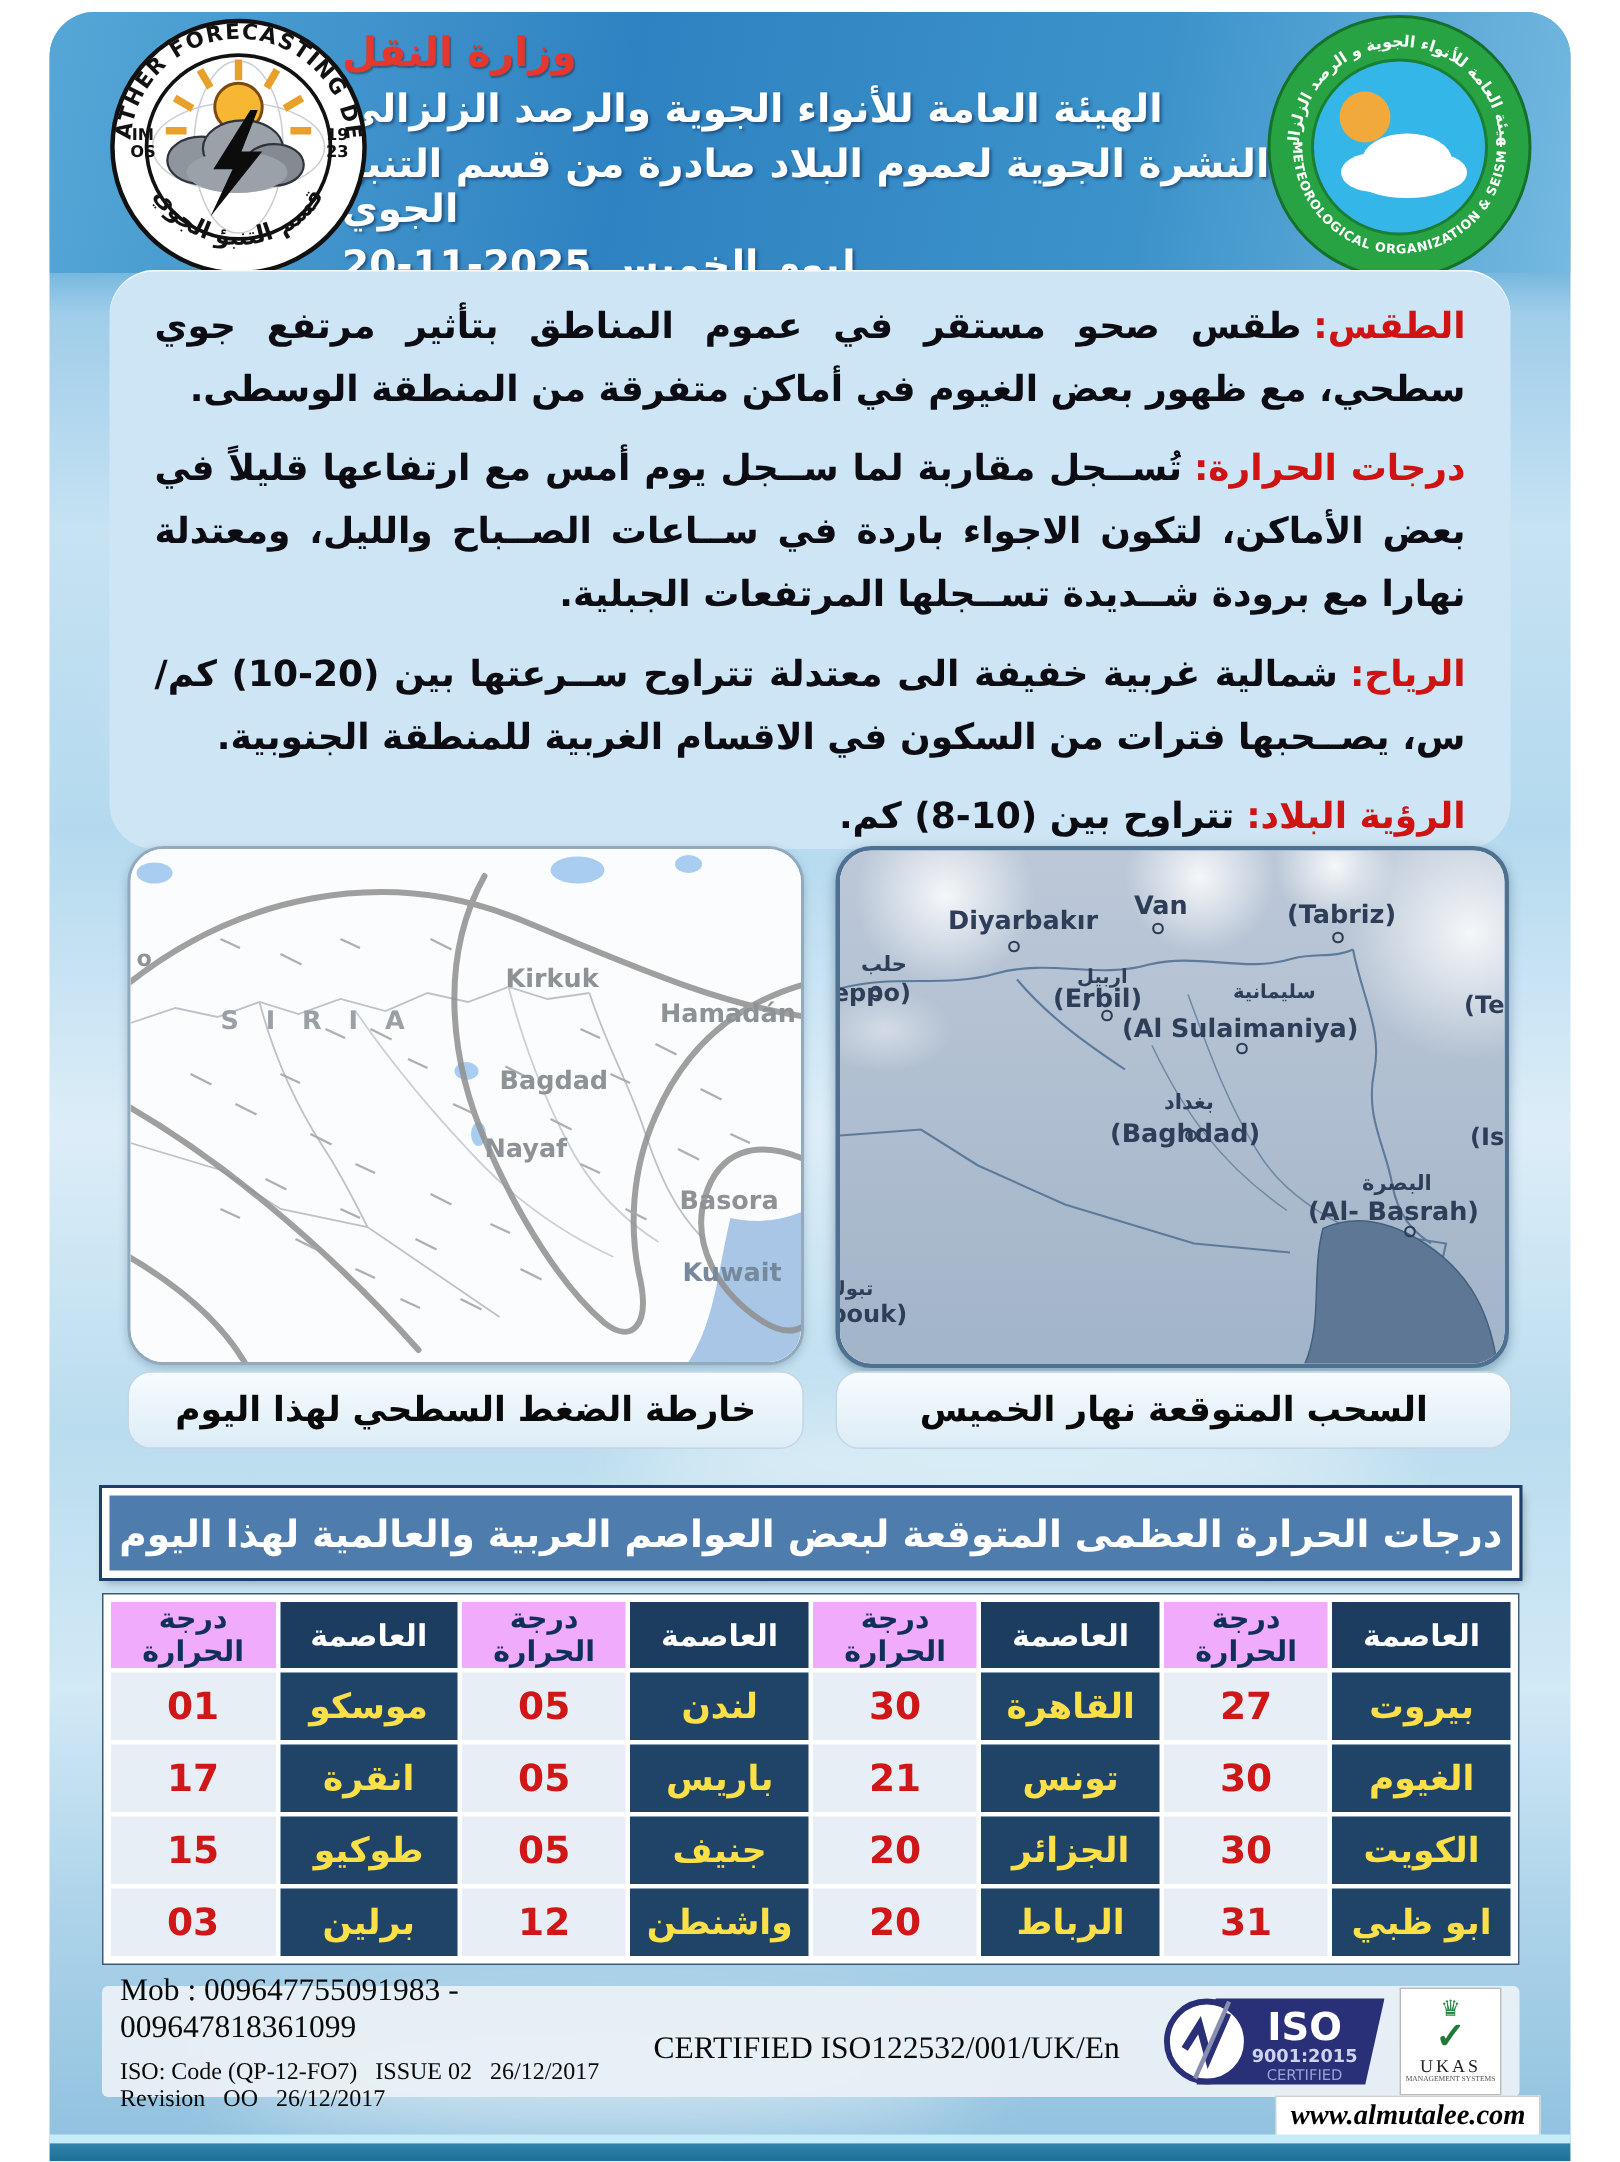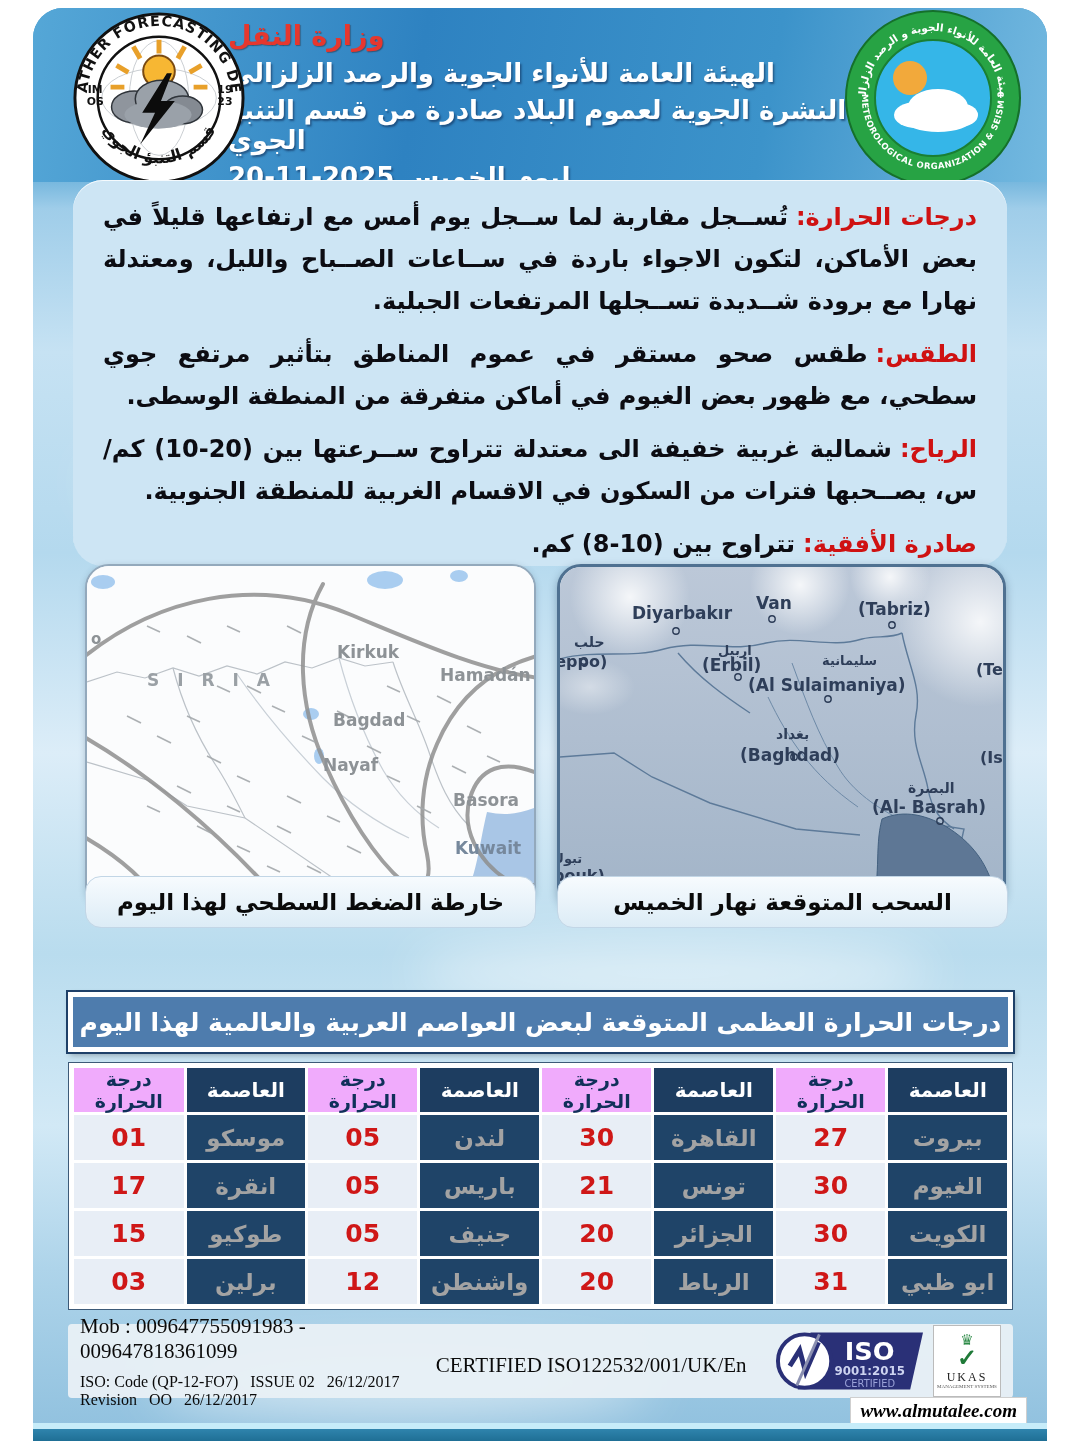--- a/index.html
+++ b/index.html
@@ -29,39 +29,39 @@
          border-radius:30px;padding:16px 30px 10px;box-sizing:border-box;direction:rtl;
          box-shadow:inset 0 1px 0 rgba(255,255,255,.8);}
   .panel p{margin:0 0 11px;font-size:24px;font-weight:bold;color:#0c0c12;
            line-height:42px;text-align:justify;}
   .lead{color:#cf1212;margin-left:8px;}
 
   
   .map-card{position:absolute;top:556px;height:342px;border-radius:24px;overflow:hidden;background:#fbfcfd;}
   .map-press{left:52px;width:447px;border:2px solid #93a9bc;box-shadow:0 2px 6px rgba(40,70,100,.25);}
   .map-cloud{left:524px;width:443px;border:3px solid #4f7191;box-shadow:0 3px 8px rgba(20,50,80,.35);}
-  .caption{position:absolute;top:868px;height:50px;border-radius:16px;
+  .caption{position:absolute;top:906px;height:50px;border-radius:16px;
            background:linear-gradient(180deg,#f7fbfe,#dcecf6);border:1px solid #c2d6e6;
            display:flex;align-items:center;justify-content:center;
            font-size:23px;font-weight:bold;color:#0a0a0a;direction:rtl;}
   .cap-l{left:52px;width:449px;} .cap-r{left:524px;width:449px;}
   .siria{letter-spacing:6px;}
 
   
   .banner{position:absolute;left:35px;right:34px;top:984px;height:60px;background:#4e7cad;
           border:5px solid #ffffff;outline:2px solid #1e4068;box-sizing:border-box;
           display:flex;align-items:center;justify-content:center;color:#fff;
           font-size:25px;font-weight:bold;direction:rtl;box-shadow:2px 3px 6px rgba(0,0,0,.3);}
   .tbl-wrap{position:absolute;left:35px;right:34px;top:1054px;background:#ffffff;
             padding:2px;border:1px solid #3c5a78;box-sizing:border-box;}
   table{width:100%;border-collapse:separate;border-spacing:3px;direction:rtl;}
   th,td{text-align:center;vertical-align:middle;padding:0;}
   .th-cap{background:#1d3d60;color:#fff;font-size:20px;font-weight:bold;height:44px;}
   .th-temp{background:#f0abfc;color:#10305a;font-size:19px;font-weight:bold;}
-  .td-cap{background:#1f4468;color:#a3a3a3;font-size:23px;font-weight:bold;height:45px;}
+  .td-cap{background:#1f4468;color:#fde047;font-size:23px;font-weight:bold;height:45px;}
   .td-temp{background:#e8eef6;color:#cf1717;font-size:25px;font-weight:bold;}
 
   
   .footer{position:absolute;left:35px;right:34px;top:1316px;height:74px;
           background:rgba(233,240,246,.95);border-radius:4px;display:flex;align-items:center;
           padding:0 12px;box-sizing:border-box;gap:10px;color:#0a0a0a;
           font-family:"Liberation Serif",serif;}
   .f-left{flex:1.05;}
   .mob{font-size:21px;}
   .isoline{font-size:16px;margin-top:9px;white-space:pre-wrap;}
@@ -152,30 +152,30 @@
       </text>
       <path id="arcBR" d="M 19,90 A 71,71 0 0 0 161,90" fill="none"></path>
       <text font-size="8.5" font-weight="bold" fill="#ffffff" letter-spacing=".5">
         <textPath href="#arcBR" startOffset="50%" text-anchor="middle">IRAQ METEOROLOGICAL ORGANIZATION &amp; SEISMOLOGY</textPath>
       </text>
     </svg>
   </div>
 
   <div class="panel">
     <p>
-      <span class="lead">درجات الحرارة:</span><span>تُســجل مقاربة لما ســجل يوم أمس مع ارتفاعها قليلاً في بعض الأماكن، لتكون الاجواء باردة في ســاعات الصــباح والليل، ومعتدلة نهارا مع برودة شــديدة تســجلها المرتفعات الجبلية.</span>
+      <span class="lead">الطقس:</span><span>طقس صحو مستقر في عموم المناطق بتأثير مرتفع جوي سطحي، مع ظهور بعض الغيوم في أماكن متفرقة من المنطقة الوسطى.</span>
     </p>
     <p>
-      <span class="lead">الطقس:</span><span>طقس صحو مستقر في عموم المناطق بتأثير مرتفع جوي سطحي، مع ظهور بعض الغيوم في أماكن متفرقة من المنطقة الوسطى.</span>
+      <span class="lead">درجات الحرارة:</span><span>تُســجل مقاربة لما ســجل يوم أمس مع ارتفاعها قليلاً في بعض الأماكن، لتكون الاجواء باردة في ســاعات الصــباح والليل، ومعتدلة نهارا مع برودة شــديدة تســجلها المرتفعات الجبلية.</span>
     </p>
     <p>
       <span class="lead">الرياح:</span><span>شمالية غربية خفيفة الى معتدلة تتراوح ســرعتها بين (20-10) كم/س، يصــحبها فترات من السكون في الاقسام الغربية للمنطقة الجنوبية.</span>
     </p>
     <p>
-      <span class="lead">صادرة الأفقية:</span><span>تتراوح بين (10-8) كم.</span>
+      <span class="lead">الرؤية البلاد:</span><span>تتراوح بين (10-8) كم.</span>
     </p>
   </div>
 
   <div class="map-card map-press">
     <svg width="447" height="342" viewBox="0 0 447 342">
       <rect width="447" height="342" fill="#fbfcfd"></rect>
       <g fill="none" stroke="#bcc2c8" stroke-width="1.2">
         <path d="M0,116 L30,106 L58,112 L86,102 L112,110 L140,100 L170,108 L198,96 L225,102 L252,92 L278,100 L306,96"></path>
         <path d="M306,96 C316,128 332,156 342,186 C352,216 362,240 382,260"></path>
         <path d="M86,102 C96,140 110,170 128,198 C140,216 150,236 158,252"></path>

